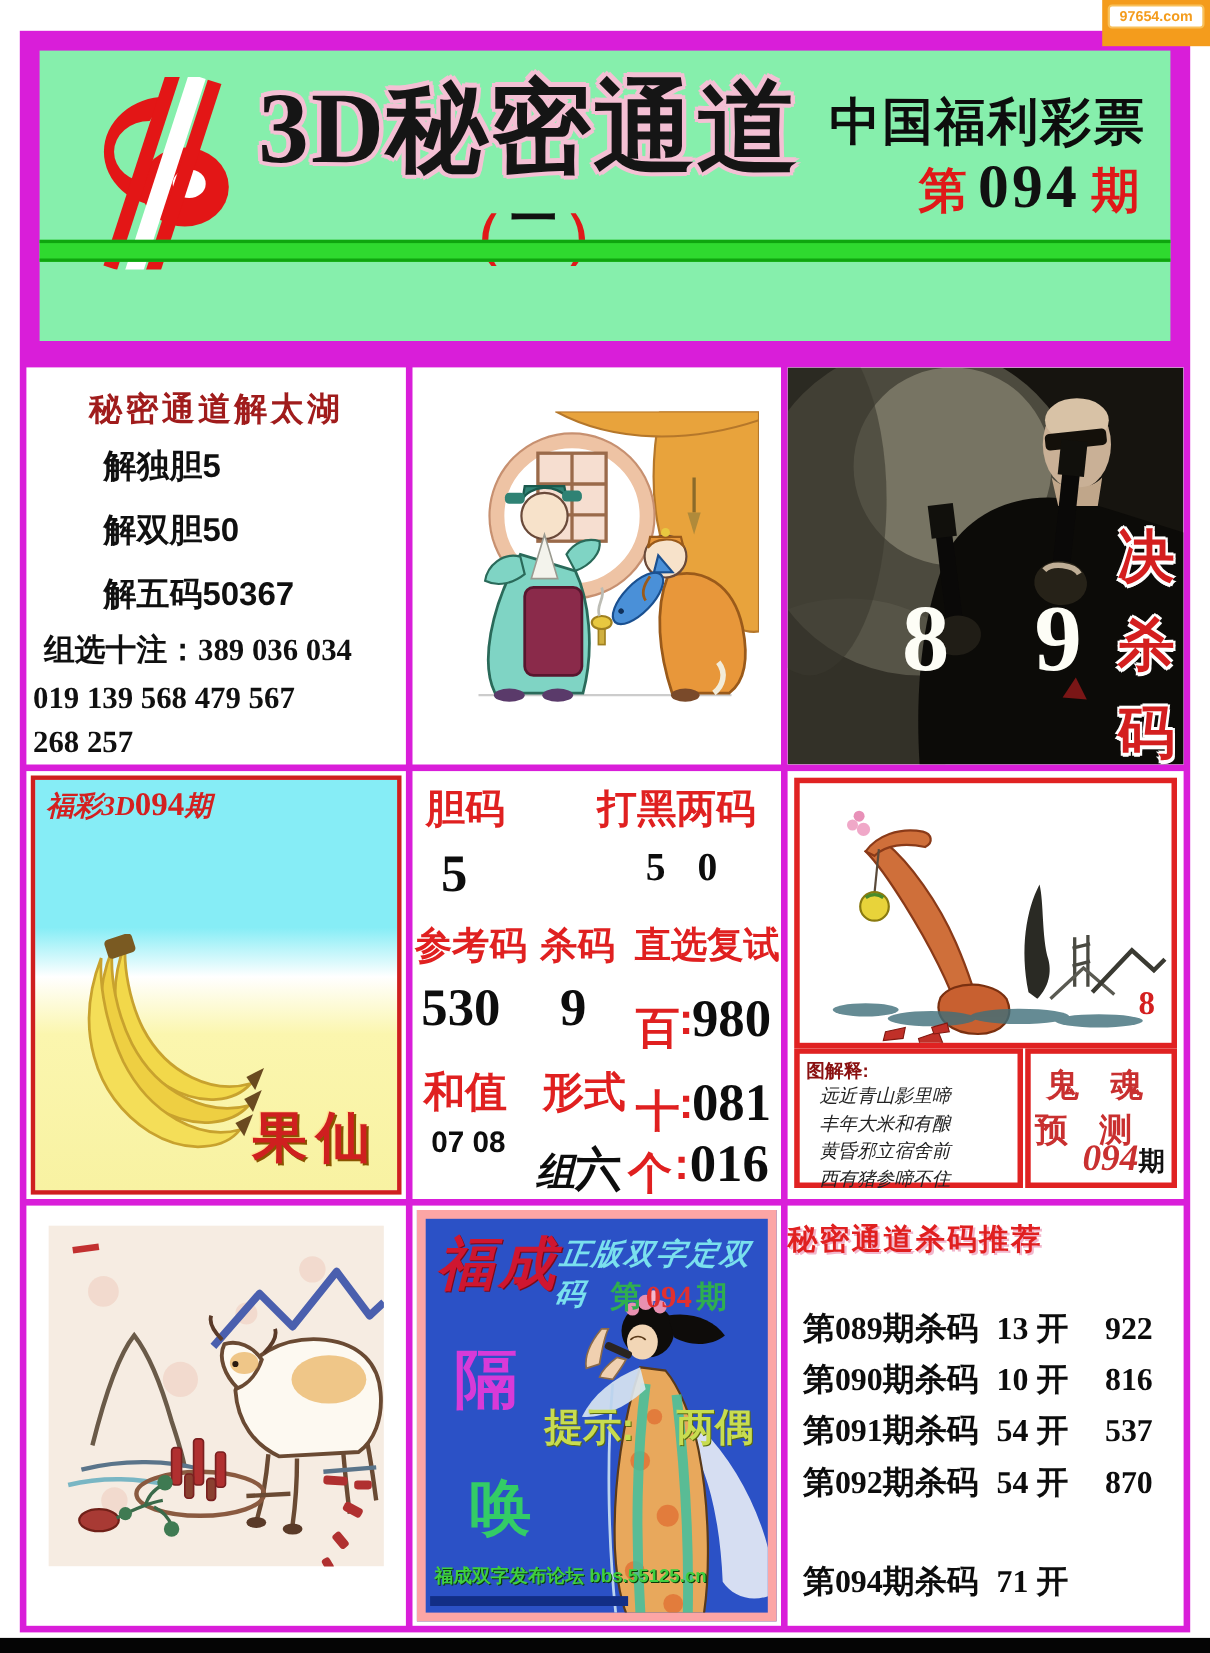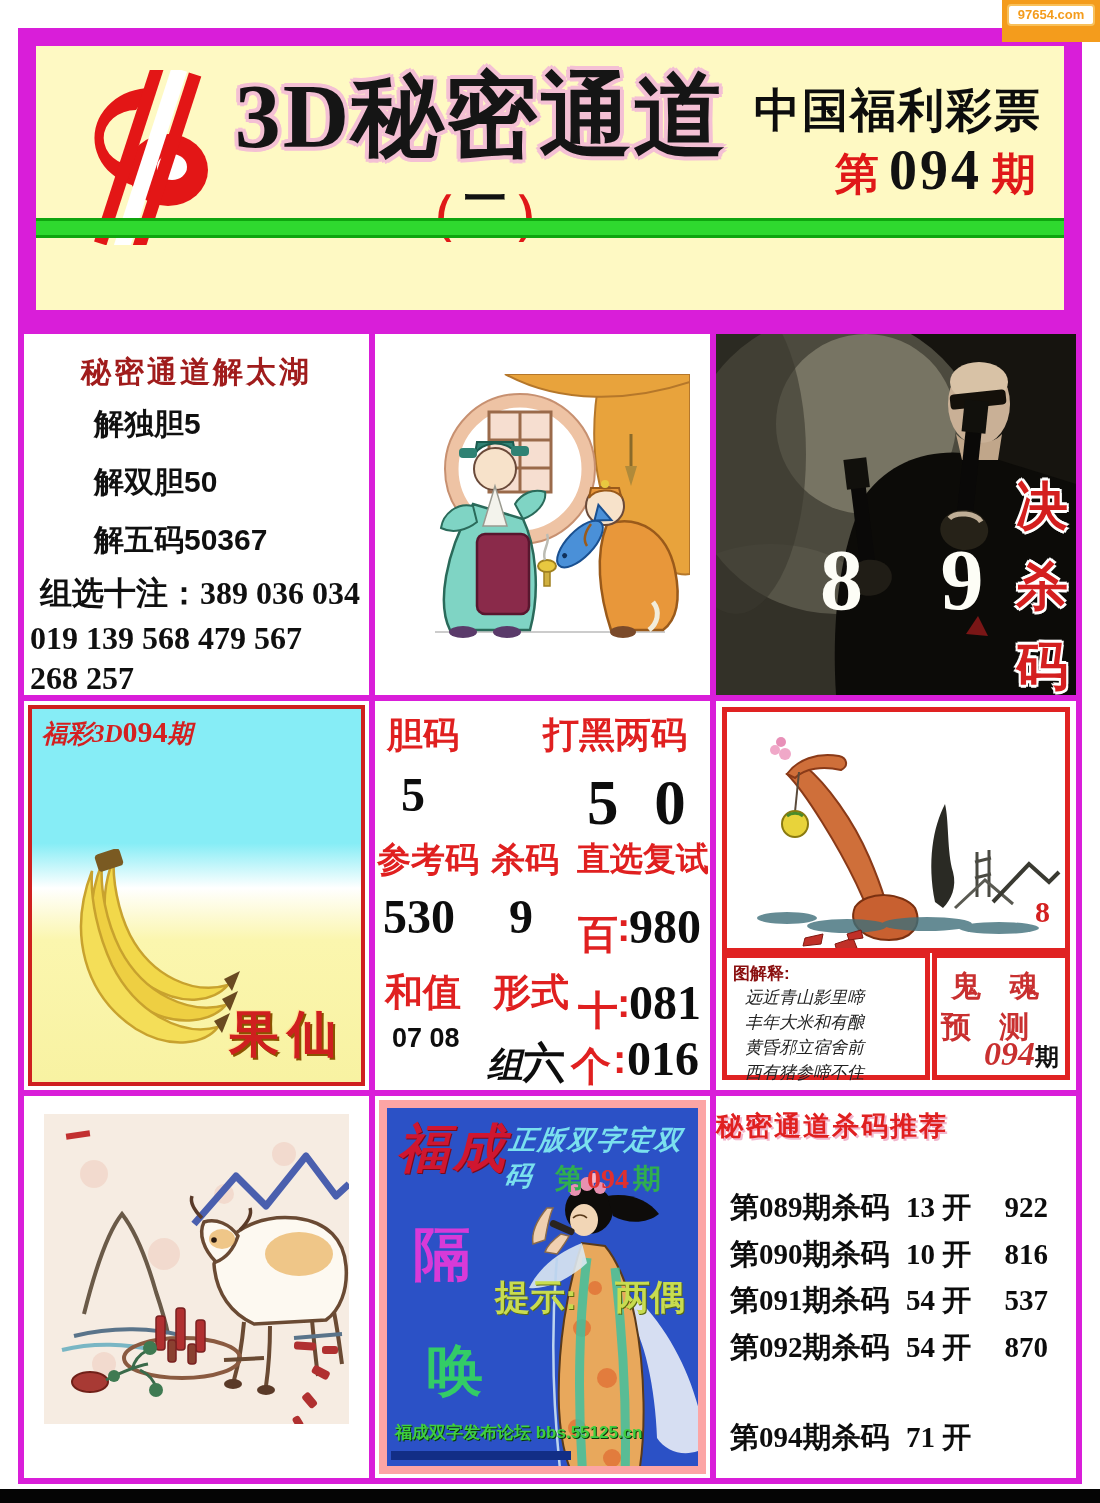--- a/index.html
+++ b/index.html
@@ -8,42 +8,42 @@
     font-family:"Liberation Sans","DejaVu Sans",sans-serif;overflow:hidden;
   }
   .abs{position:absolute;}
   
   .frame{position:absolute;left:18px;top:28px;width:1064px;height:1456px;background:#d91ed9;}
   
   .badge-wrap{position:absolute;right:0;top:0;width:98px;height:42px;background:#f49c1c;z-index:9;}
   .badge{margin:4px 5px;background:#fff;border:2px solid #f8c05a;border-radius:4px;
          color:#f49c1c;font-size:13px;font-weight:bold;text-align:center;line-height:18px;}
   
-  .header-box{position:absolute;left:36px;top:46px;width:1028px;height:264px;background:#fef9c3;}
+  .header-box{position:absolute;left:36px;top:46px;width:1028px;height:264px;background:#86efac;}
   .main-title{position:absolute;left:160px;top:8px;width:570px;text-align:center;
     font-family:"Liberation Serif","DejaVu Serif",serif;font-weight:bold;font-size:92px;
     color:#151515;letter-spacing:2px;
     text-shadow:-3px -3px 0 #f4c0d4,3px -3px 0 #f4c0d4,-3px 3px 0 #f4c0d4,3px 3px 0 #f4c0d4,
                 -4px 0 0 #f4c0d4,4px 0 0 #f4c0d4,0 -4px 0 #f4c0d4,0 4px 0 #f4c0d4;}
   .subtitle{position:absolute;left:344px;top:132px;width:210px;text-align:center;
     font-size:54px;font-weight:bold;color:#111;font-family:"Liberation Serif",serif;}
   .subtitle .paren{color:#e01818;}
   .brand{position:absolute;right:22px;top:34px;font-size:46px;font-weight:900;color:#0d0d0d;
     font-family:"Liberation Sans",sans-serif;letter-spacing:2px;}
   .issue-line{position:absolute;right:28px;top:92px;font-size:44px;font-weight:bold;color:#e01818;}
   .issue-line .num{font-family:"Liberation Serif","DejaVu Serif",serif;color:#111;font-size:56px;
     letter-spacing:3px;padding:0 10px;}
   .green-bar{position:absolute;left:0;top:172px;width:100%;height:14px;background:#2fd92f;
     border-top:3px solid #0fa50f;border-bottom:3px solid #0fa50f;}
   
   .cell{position:absolute;background:#ffffff;}
   
   .taihu-title{margin-top:18px;text-align:center;font-size:30px;font-weight:bold;color:#a01c1c;letter-spacing:3px;}
   .taihu-line{position:absolute;left:70px;font-size:30px;font-weight:bold;color:#101010;}
-  .taihu-zx{position:absolute;font-size:32px;font-weight:bold;color:#101010;
+  .taihu-zx{position:absolute;font-size:28px;font-weight:bold;color:#101010;
     font-family:"Liberation Serif",serif;}
   
   .hitman-cell{overflow:hidden;}
   .hitman-num{position:absolute;left:104px;top:196px;font-size:86px;font-weight:bold;color:#fdfdf6;
     font-family:"Liberation Serif","DejaVu Serif",serif;letter-spacing:28px;z-index:3;}
   .kill-col{position:absolute;right:8px;top:138px;display:flex;flex-direction:column;gap:10px;z-index:3;}
   .kill-col span{font-size:52px;font-weight:bold;color:#d41f1f;
     text-shadow:-2px -2px 0 #fff,2px -2px 0 #fff,-2px 2px 0 #fff,2px 2px 0 #fff,0 3px 0 #fff,0 -3px 0 #fff;}
   
   .banana-inner{position:absolute;left:4px;top:4px;right:4px;bottom:4px;border:4px solid #cf1f1f;
@@ -219,21 +219,21 @@
       <path d="M158,172 L174,164 L166,184 Z" fill="#6a4a20"></path>
     </svg>
     <div class="banana-caption">果仙</div>
   </div>
 </div>
 
 <div class="cell" style="left:375px;top:701px;width:335px;height:389px;">
   <span class="nm red" style="left:12px;top:10px;font-size:36px;">胆码</span>
   <span class="nm red" style="left:168px;top:10px;font-size:36px;">打黑两码</span>
   <span class="nm blk" style="left:26px;top:66px;font-size:48px;">5</span>
-  <span class="nm blk" style="left:212px;top:66px;font-size:63px;letter-spacing:10px;">5 0</span>
+  <span class="nm blk" style="left:212px;top:66px;font-size:36px;letter-spacing:10px;">5 0</span>
   <span class="nm red" style="left:2px;top:136px;font-size:34px;">参考码</span>
   <span class="nm red" style="left:116px;top:136px;font-size:34px;">杀码</span>
   <span class="nm red" style="left:202px;top:136px;font-size:33px;">直选复试</span>
   <span class="nm blk" style="left:8px;top:188px;font-size:48px;">530</span>
   <span class="nm blk" style="left:134px;top:188px;font-size:48px;">9</span>
   <span class="nm red" style="left:203px;top:206px;font-size:40px;">百</span>
   <span class="nm red" style="left:242px;top:204px;font-size:40px;">:</span>
   <span class="nm blk" style="left:254px;top:198px;font-size:48px;">980</span>
   <span class="nm red" style="left:10px;top:266px;font-size:38px;">和值</span>
   <span class="nm red" style="left:118px;top:266px;font-size:38px;">形式</span>

